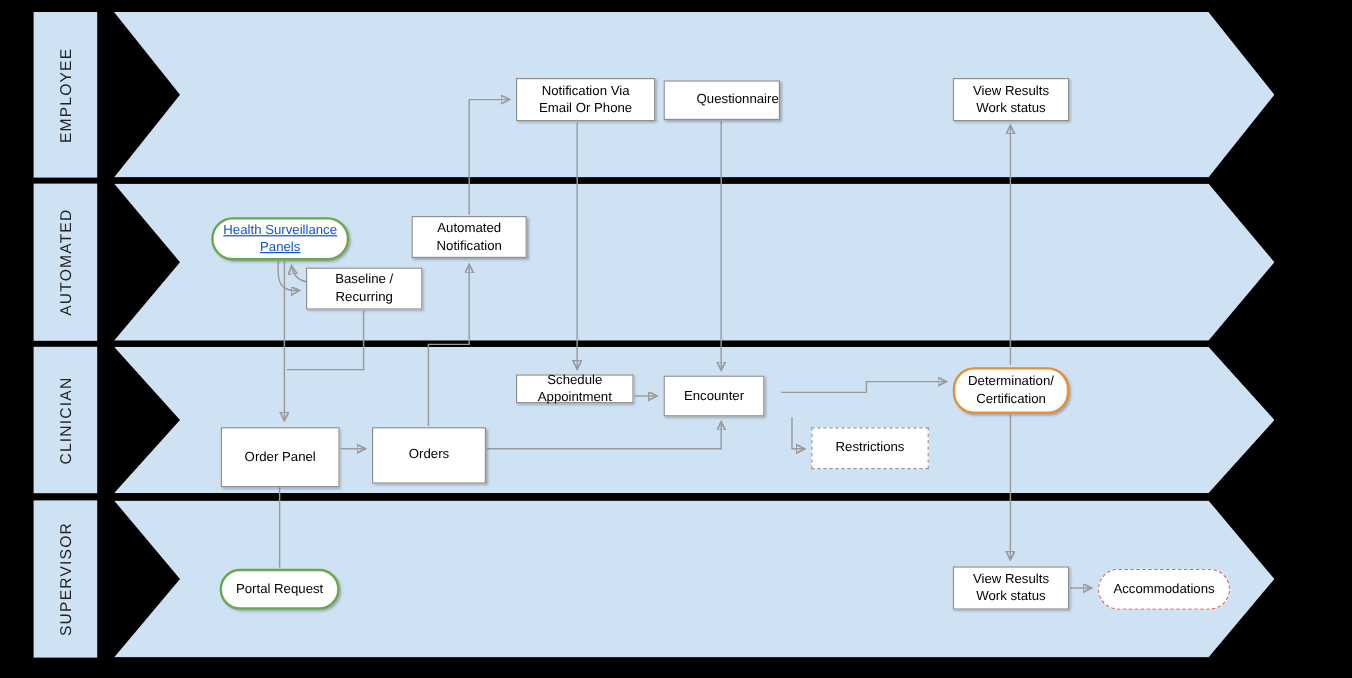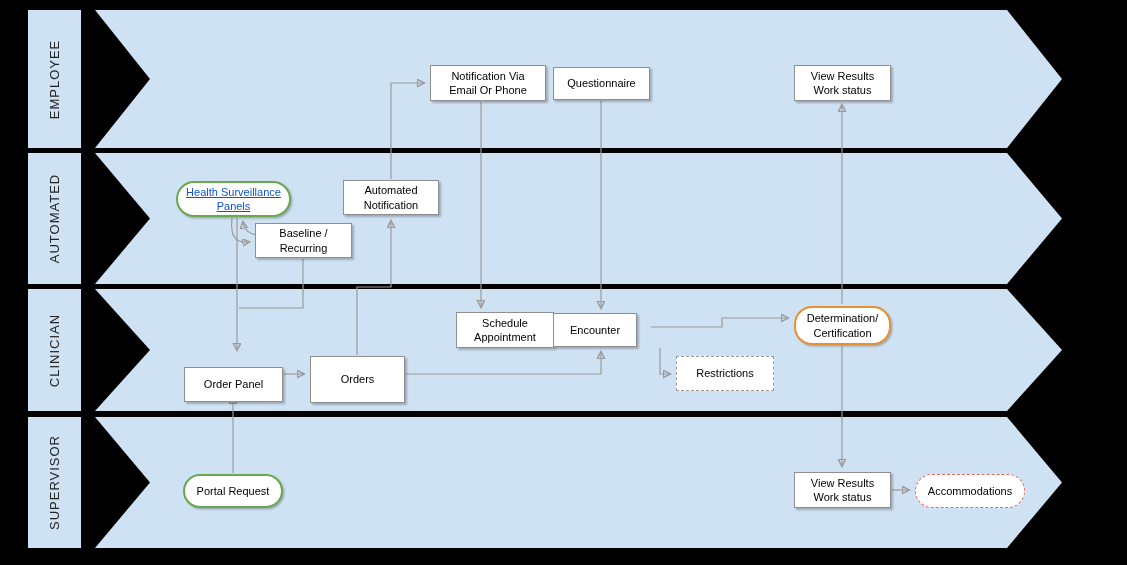--- a/index.html
+++ b/index.html
@@ -108,49 +108,49 @@
     <path d="M842 346 V466" marker-end="url(#arrow)"></path>
     <path d="M892 490 H909" marker-end="url(#arrow)"></path>
     <path d="M232 218 C230 238 236 243 249 242" marker-end="url(#arrow)"></path>
     <path d="M259 235 C249 235 244 229 243 222" marker-end="url(#arrow)"></path>
   </svg>
 
   <div class="node" style="left:430px;top:65px;width:116px;height:36px;">
     <span>Notification Via
 Email Or Phone</span>
   </div>
-  <div class="node" style="left:553px;top:67px;width:97px;height:33px;">
+  <div class="node" style="left:553px;top:67px;width:97px;height:33px;justify-content:flex-end;">
     <span>Questionnaire</span>
   </div>
   <div class="node" style="left:794px;top:65px;width:97px;height:36px;">
     <span>View Results
 Work status</span>
   </div>
 
   <div class="node rounded green" style="left:176px;top:181px;width:115px;height:36px;">
     <span class="linktext">Health Surveillance
 Panels</span>
   </div>
   <div class="node" style="left:255px;top:223px;width:97px;height:35px;">
     <span>Baseline /
 Recurring</span>
   </div>
   <div class="node" style="left:343px;top:180px;width:96px;height:35px;">
     <span>Automated
 Notification</span>
   </div>
 
-  <div class="node" style="left:456px;top:312px;width:98px;height:36px;">
+  <div class="node" style="left:430px;top:312px;width:98px;height:24px;">
     <span>Schedule
 Appointment</span>
   </div>
   <div class="node" style="left:553px;top:313px;width:84px;height:34px;">
     <span>Encounter</span>
   </div>
-  <div class="node" style="left:184px;top:356px;width:99px;height:35px;margin-top:11px;">
+  <div class="node" style="left:184px;top:356px;width:99px;height:50px;">
     <span>Order Panel</span>
   </div>
   <div class="node" style="left:310px;top:356px;width:95px;height:47px;">
     <span>Orders</span>
   </div>
   <div class="node dashed-gray" style="left:676px;top:356px;width:98px;height:35px;text-align:center;">
     <span>Restrictions</span>
   </div>
   <div class="node rounded orange" style="left:794px;top:306px;width:97px;height:39px;">
     <span>Determination/

